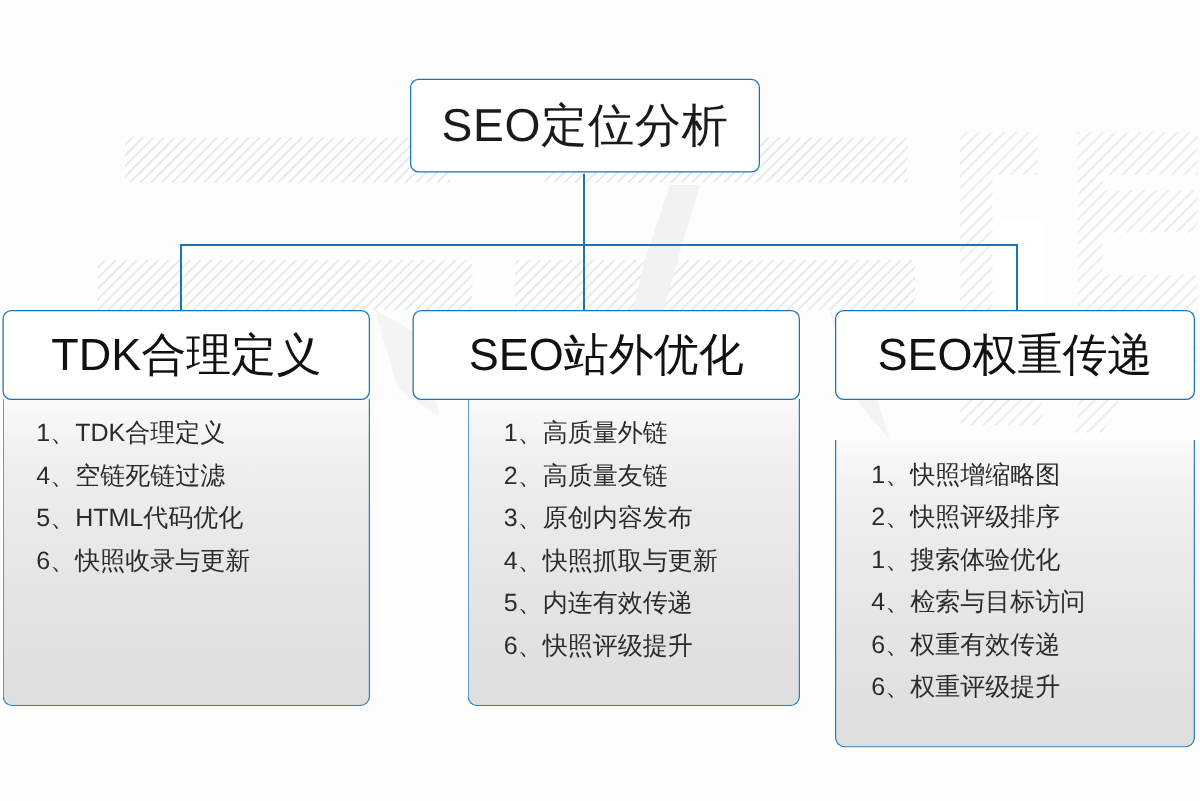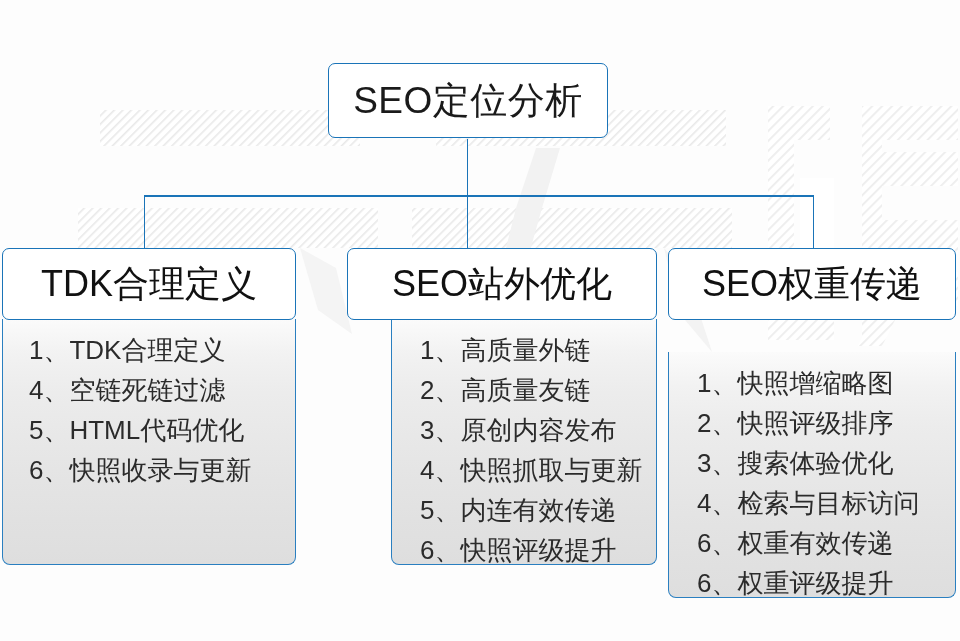--- a/index.html
+++ b/index.html
@@ -102,34 +102,34 @@
         #fbfbfb 0%,
         #f2f2f2 14%,
         #ececec 30%,
         #e8e8e8 48%,
         #e4e4e4 66%,
         #e1e1e1 82%,
         #dedede 100%);
     padding: 18px 0 16px 0;
   }
   .branch-item {
-    font-size: 26px;
+    font-size: 20px;
     color: #2b2b2b;
     line-height: 1;
     padding: 0 0 0 26px;
     margin-bottom: 14px;
     white-space: nowrap;
   }
   .branch-item:last-child {
     margin-bottom: 0;
   }
 
   
   #branch-0 { left: 2px;   top: 248px; width: 294px; }
-  #branch-1 { left: 347px; top: 248px; width: 310px; }
+  #branch-1 { left: 330px; top: 248px; width: 310px; }
   #branch-2 { left: 668px; top: 248px; width: 288px; }
 
   #branch-0 .branch-body { height: 246px; }
   #branch-1 .branch-body { height: 246px; margin-left: 44px; }
   #branch-2 .branch-body { height: 246px; margin-top: 32px; }
 
   #branch-1 .branch-item,
   #branch-2 .branch-item { padding-left: 28px; }
 </style>
 </head>
@@ -215,20 +215,20 @@
     </div>
   </div>
 
   <div class="branch" id="branch-2">
     <div class="branch-header">
       <span class="branch-header-text">SEO权重传递</span>
     </div>
     <div class="branch-body">
       <div class="branch-item">1、快照增缩略图</div>
       <div class="branch-item">2、快照评级排序</div>
-      <div class="branch-item">3、搜索体验优化</div>
+      <div class="branch-item">1、搜索体验优化</div>
       <div class="branch-item">4、检索与目标访问</div>
       <div class="branch-item">6、权重有效传递</div>
       <div class="branch-item">6、权重评级提升</div>
     </div>
   </div>
 
 </div>
 
 </body></html>

